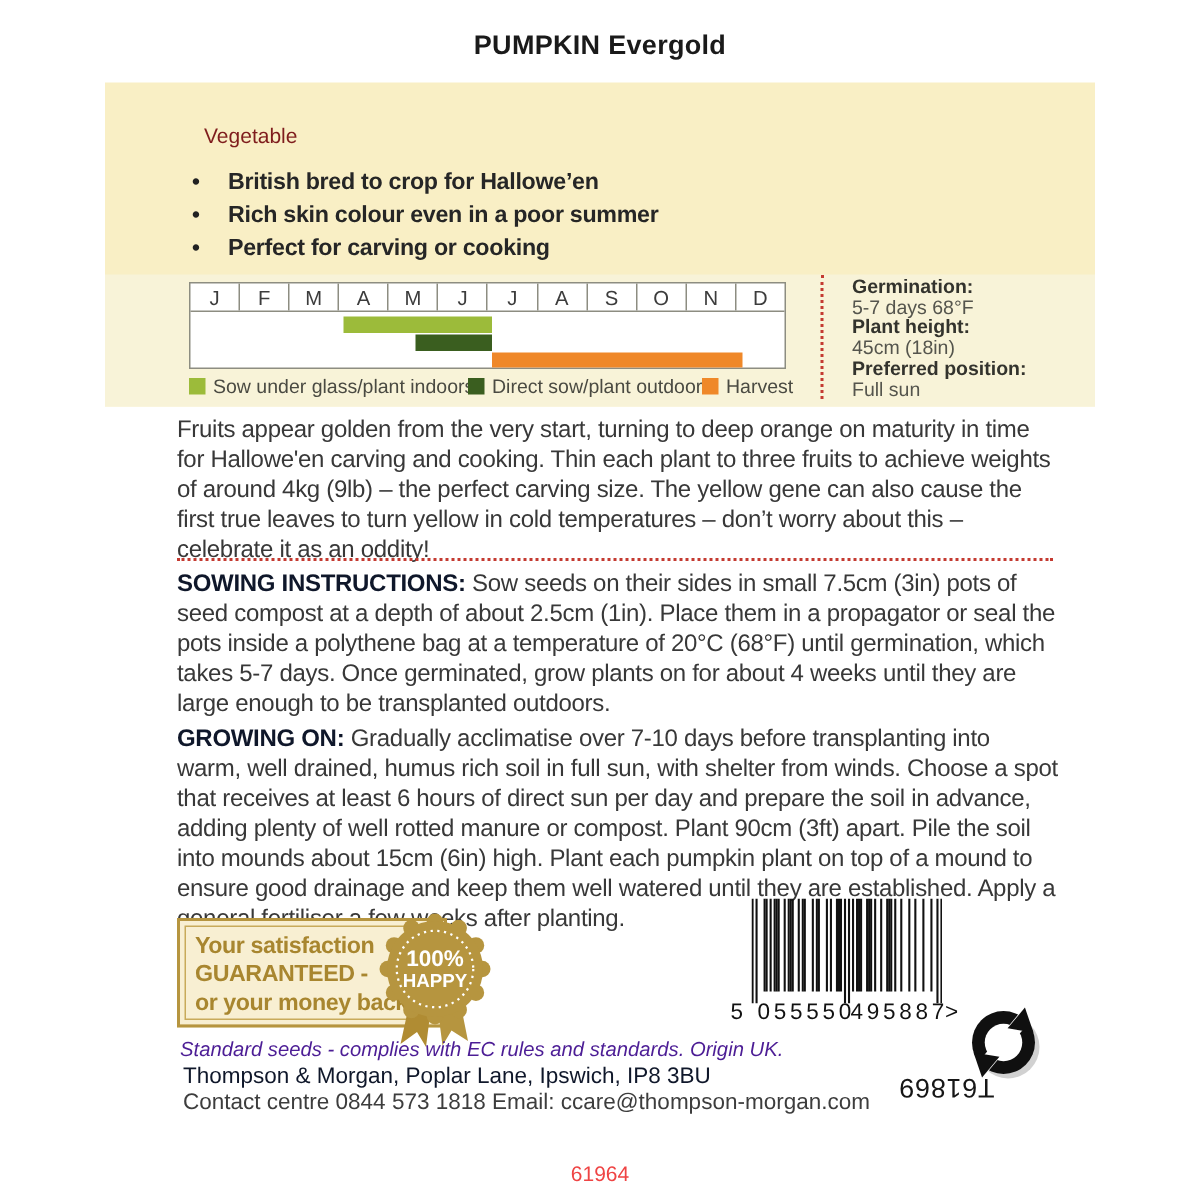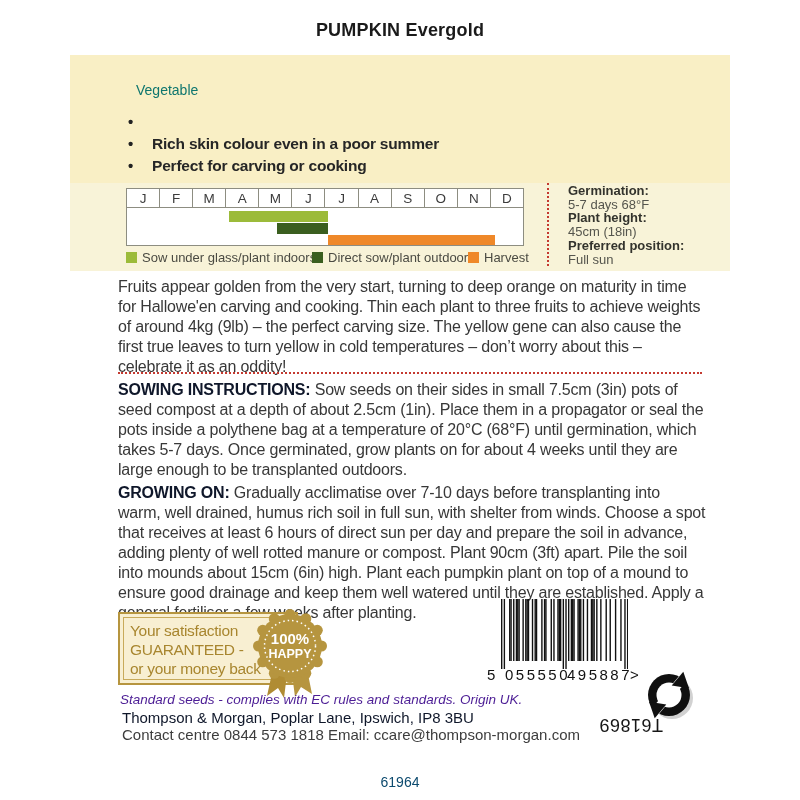--- a/index.html
+++ b/index.html
@@ -5,21 +5,21 @@
   html,body{margin:0;padding:0;}
   body{font-family:"Liberation Sans","DejaVu Sans",sans-serif;background:#fff;}
   .page{position:relative;width:800px;height:800px;background:#ffffff;overflow:hidden;}
   .abs{position:absolute;}
 
   .title{left:0;top:20px;width:800px;text-align:center;font-size:18px;font-weight:bold;color:#1a1a1a;letter-spacing:0.2px;}
 
   
   .panel{left:70px;top:55px;width:660px;height:216px;background:#f9efc5;}
   .panel-strip{left:0;top:128px;width:660px;height:88px;background:#f8f3d8;}
-  .category{left:66px;top:27px;font-size:14px;color:#0f766e;}
+  .category{left:66px;top:27px;font-size:14px;color:#7f1d1d;}
   .bullets{left:58px;top:58px;width:460px;}
   .bullet-row{display:flex;align-items:flex-start;height:22px;}
   .bullet-dot{width:24px;font-size:15px;font-weight:bold;color:#222;}
   .bullet-text{font-size:15.5px;font-weight:bold;color:#262626;letter-spacing:-0.2px;}
 
   
   .cal-table{left:56px;top:133px;width:398px;height:58px;background:#ffffff;border:1px solid #8d8d81;box-sizing:border-box;}
   .cal-header{display:flex;height:18px;border-bottom:1px solid #8d8d81;}
   .cal-cell{flex:1;border-right:1px solid #8d8d81;display:flex;align-items:center;justify-content:center;font-size:13.5px;color:#3c3c3c;}
   .cal-cell:last-child{border-right:none;}
@@ -41,55 +41,56 @@
   
   .para{left:118px;width:588px;font-size:16px;line-height:20px;color:#383838;letter-spacing:-0.2px;}
   .para b{color:#0f172a;}
   .p1{top:277px;}
   .red-hline{left:118px;top:372px;width:584px;border-top:2px dotted #c43a31;}
   .p2{top:380px;}
   .p3{top:483px;}
 
   
   .gbox{left:118px;top:612px;width:180px;height:73px;background:#f8efd2;border:2px solid #b6953f;box-shadow:inset 0 0 0 3px #f8efd2, inset 0 0 0 4px #c8aa5a;box-sizing:border-box;padding:7px 0 0 10px;}
-  .gline{font-size:15.5px;font-weight:normal;color:#a8862f;line-height:19px;letter-spacing:-0.3px;}
+  .gline{font-size:15.5px;font-weight:bold;color:#a8862f;line-height:19px;letter-spacing:-0.3px;}
   .rosette{left:248px;top:604px;}
 
   
   .barcode-wrap{left:501px;top:599px;}
   .barcode-wrap svg{display:block;fill:#111;}
   .bc-digits{top:666px;font-size:15px;color:#111;}
   .bc-first{left:487px;}
   .bc-g1{left:505px;width:57px;text-align:center;letter-spacing:2.5px;}
   .bc-g2{left:567px;width:57px;text-align:left;letter-spacing:2.5px;}
   .bc-chev{left:630px;font-size:15px;}
 
   .greendot{left:644px;top:670px;}
   .batch{left:592px;top:714px;width:78px;text-align:center;font-size:18px;color:#161616;transform:rotate(180deg);letter-spacing:0.5px;}
 
   .standards{left:120px;top:692px;font-size:13.5px;font-style:italic;color:#4c1d95;}
   .address{left:122px;top:709px;font-size:15px;color:#0f172a;}
   .contact{left:122px;top:726px;font-size:15px;color:#3d3d3d;}
-  .packetnum{left:0;top:774px;width:800px;text-align:center;font-size:14px;color:#0c4a6e;}
+  .packetnum{left:0;top:774px;width:800px;text-align:center;font-size:14px;color:#ef4444;}
 </style>
 </head>
 <body>
 
 <div class="page">
 
   <div class="abs title">PUMPKIN Evergold</div>
 
   <div class="abs panel">
     <div class="abs panel-strip"></div>
 
     <div class="abs category">Vegetable</div>
 
     <div class="abs bullets">
       <div class="bullet-row">
         <span class="bullet-dot">•</span>
+        <span class="bullet-text">British bred to crop for Hallowe’en</span>
       </div>
       <div class="bullet-row">
         <span class="bullet-dot">•</span>
         <span class="bullet-text">Rich skin colour even in a poor summer</span>
       </div>
       <div class="bullet-row">
         <span class="bullet-dot">•</span>
         <span class="bullet-text">Perfect for carving or cooking</span>
       </div>
     </div>

